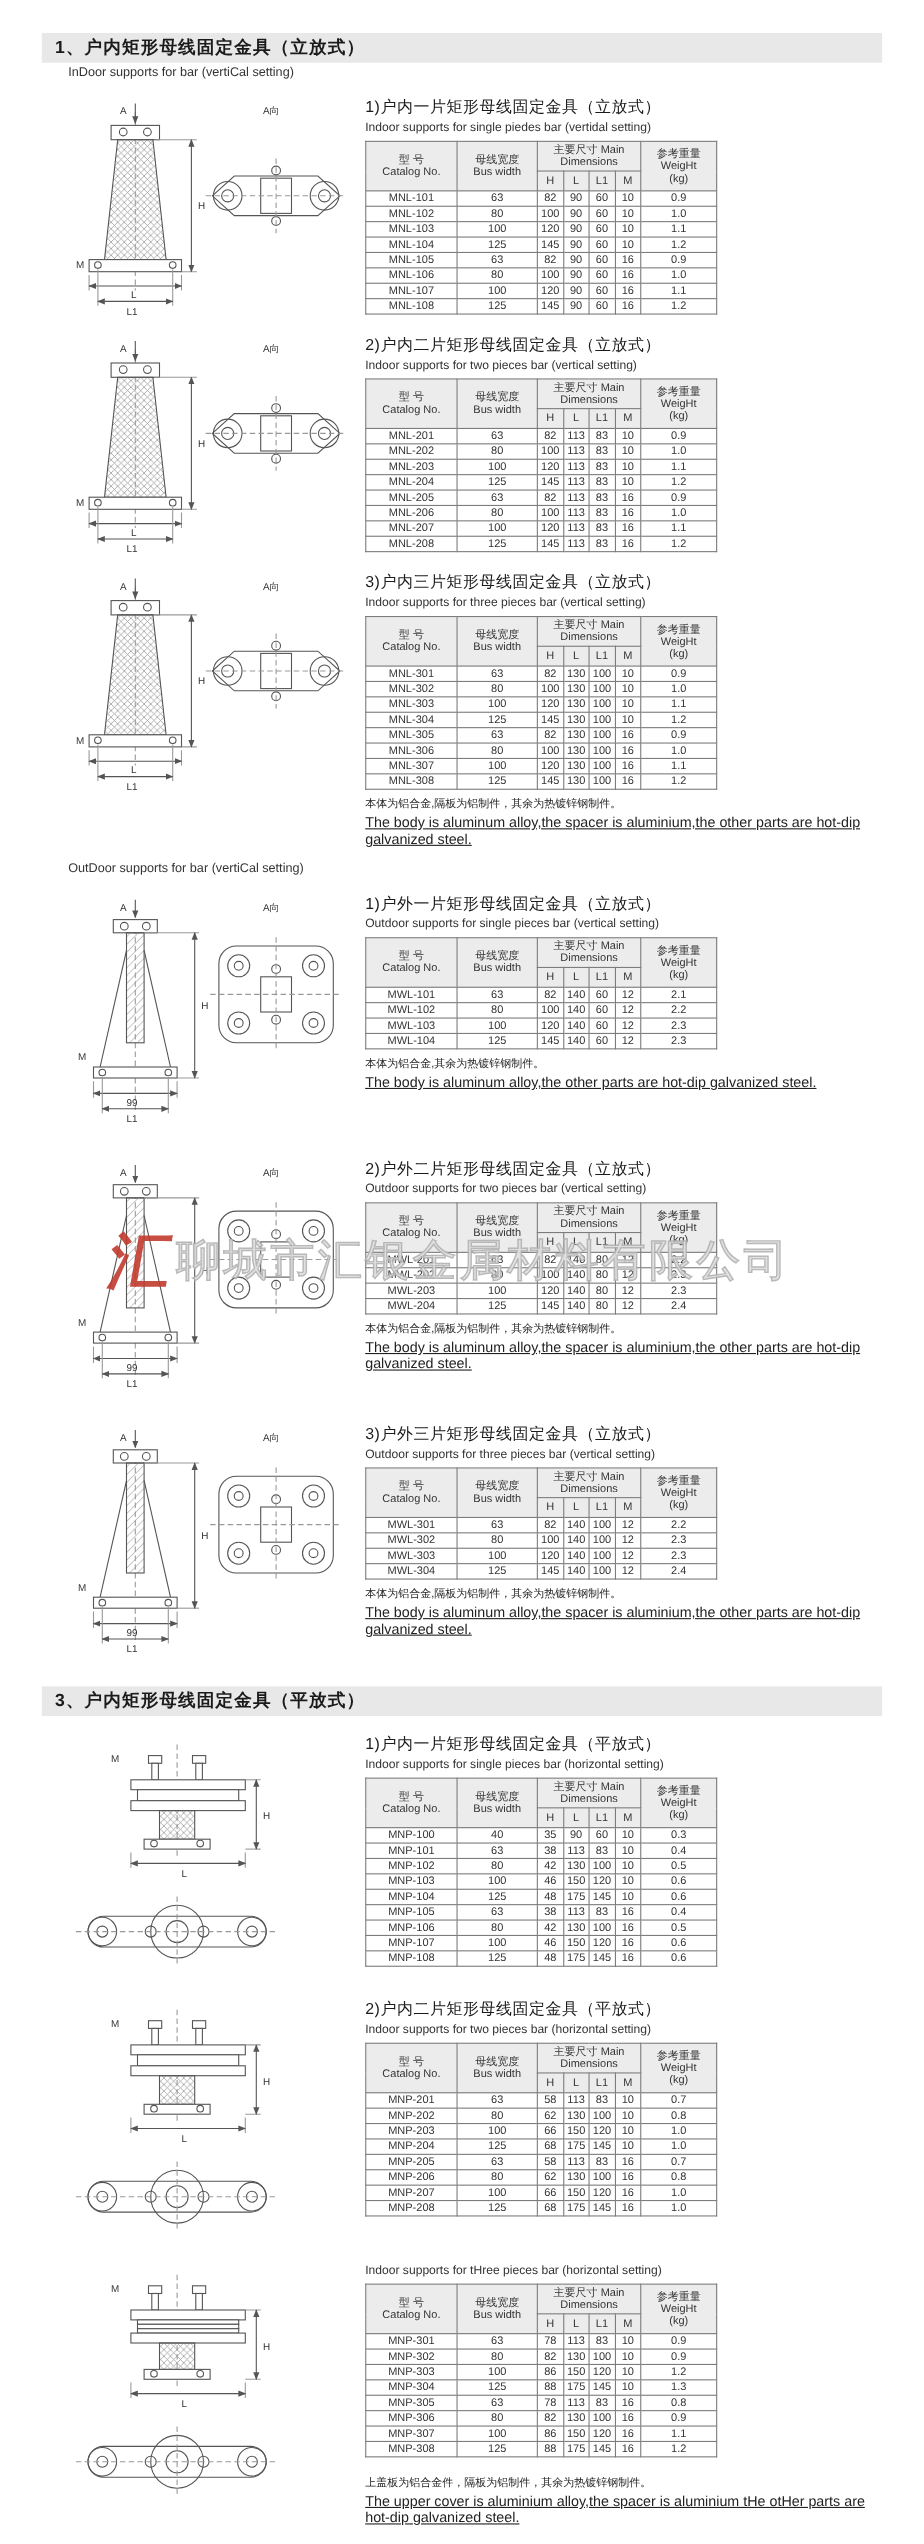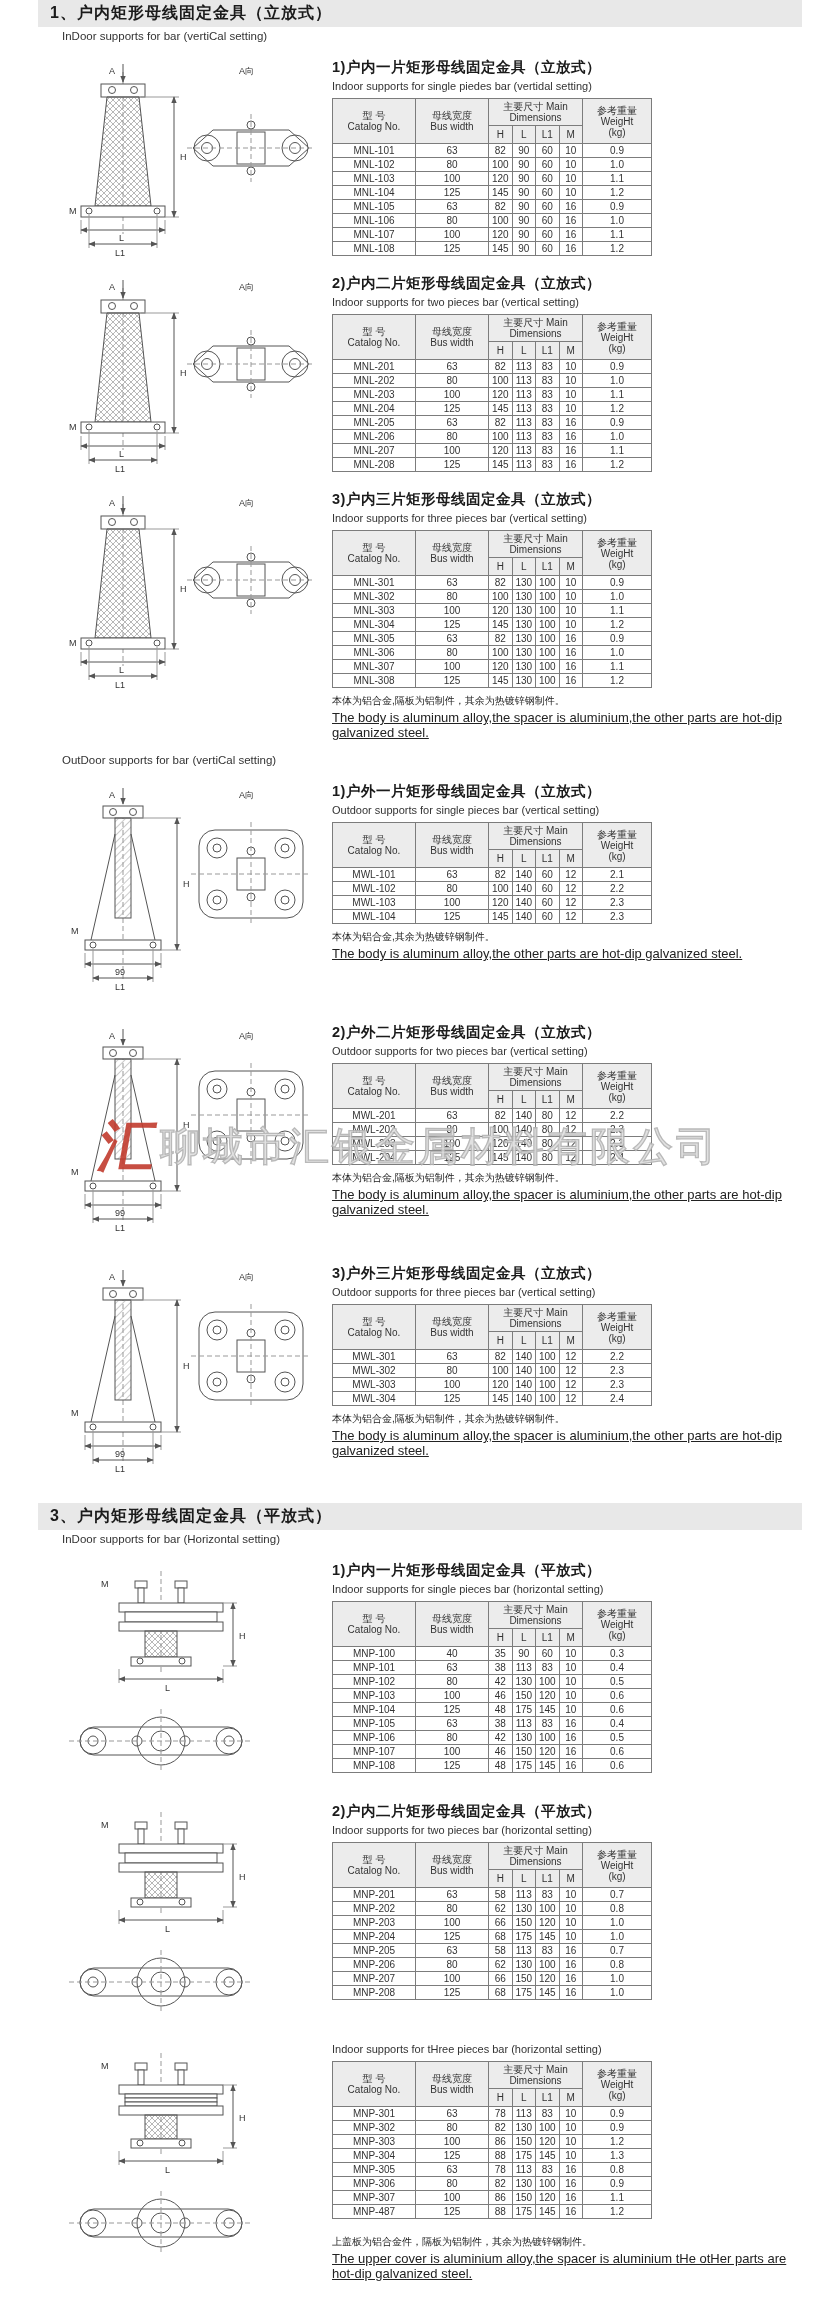--- a/index.html
+++ b/index.html
@@ -1,31 +1,31 @@
 <!DOCTYPE html>
 <html><head>
 <meta charset="utf-8">
 <style>
   html,body{margin:0;padding:0;background:#fff;}
   .page{position:relative;width:840px;height:2313px;background:#fff;overflow:hidden;
         font-family:"Liberation Sans","DejaVu Sans",sans-serif;color:#222;
-        box-sizing:border-box;}
+        box-sizing:border-box;padding-top:30px;}
   
   .sec-head{margin:0 38px;}
   .sec-head.later{margin-top:14px;}
   .sec-band{background:#e8e8e8;height:27px;display:flex;align-items:center;
             padding-left:12px;font-size:16px;font-weight:bold;color:#1b1b1b;letter-spacing:1px;}
   .sec-sub{margin:3px 0 0 24px;font-size:11.5px;color:#333;}
   
   .block{display:flex;margin:16px 0 0 40px;}
   .diagram{width:292px;flex:none;}
   .dwg{display:block;}
   .dwg text{font-size:9px;fill:#333;font-family:"Liberation Sans","DejaVu Sans",sans-serif;}
   .content{width:470px;}
-  .blk-title{font-size:14.5px;font-weight:bold;color:#1b1b1b;margin:0 0 3px;letter-spacing:0.5px;}
+  .blk-title{font-size:14.5px;font-weight:normal;color:#1b1b1b;margin:0 0 3px;letter-spacing:0.5px;}
   .blk-sub{font-size:11px;color:#333;margin:0 0 6px;}
   
   table.spec{border-collapse:collapse;table-layout:fixed;width:320px;font-size:10px;color:#333;}
   table.spec th,table.spec td{border:1px solid #7c7c7c;text-align:center;
       padding:0 2px;height:13px;line-height:12px;font-weight:normal;}
   table.spec thead th{background:#ececec;line-height:11px;padding:2px 2px;}
   th[data-name="col-header-catalog"]{width:78px;}
   th[data-name="col-header-bus-width"]{width:68px;}
   th[data-name="col-header-weight"]{width:64px;}
   
@@ -814,21 +814,20 @@
             </tr>
           </tbody>
       </table>
       <p class="note-cn" data-name="material-note-cn">本体为铝合金,隔板为铝制件，其余为热镀锌钢制件。</p>
       <p class="note-en" data-name="material-note-en">The body is aluminum alloy,the spacer is aluminium,the other parts are hot-dip galvanized steel.</p>
     </div>
   </div>
 
   <div class="sec-head later" data-name="section-3-heading">
     <div class="sec-band" data-name="section-3-title">3、户内矩形母线固定金具（平放式）</div>
-    <div class="sec-sub" data-name="section-3-subtitle">InDoor supports for bar (Horizontal setting)</div>
   </div>
 
   <div class="block" data-name="product-block-mnp-1xx">
     <div class="diagram" data-name="technical-drawing">
       <svg class="dwg" viewBox="0 0 290 225" width="292" height="225" data-name="drawing-indoor-horizontal">
         <g stroke="#555" fill="none" stroke-width="1">
           <line x1="120" y1="10" x2="120" y2="114" stroke-dasharray="5 3" stroke="#999"></line>
           <rect x="94" y="20" width="12" height="7" fill="#fff"></rect>
             <rect x="97" y="27" width="6" height="15" fill="#fff"></rect>
           <rect x="134" y="20" width="12" height="7" fill="#fff"></rect>
@@ -1225,21 +1224,21 @@
             <tr data-name="table-row">
               <td data-name="catalog-no-cell">MNP-307</td>
               <td data-name="value-cell">100</td>
               <td data-name="value-cell">86</td>
               <td data-name="value-cell">150</td>
               <td data-name="value-cell">120</td>
               <td data-name="value-cell">16</td>
               <td data-name="value-cell">1.1</td>
             </tr>
             <tr data-name="table-row">
-              <td data-name="catalog-no-cell">MNP-487</td>
+              <td data-name="catalog-no-cell">MNP-308</td>
               <td data-name="value-cell">125</td>
               <td data-name="value-cell">88</td>
               <td data-name="value-cell">175</td>
               <td data-name="value-cell">145</td>
               <td data-name="value-cell">16</td>
               <td data-name="value-cell">1.2</td>
             </tr>
           </tbody>
       </table>
       <p class="note-cn note-gap" data-name="material-note-cn">上盖板为铝合金件，隔板为铝制件，其余为热镀锌钢制件。</p>

